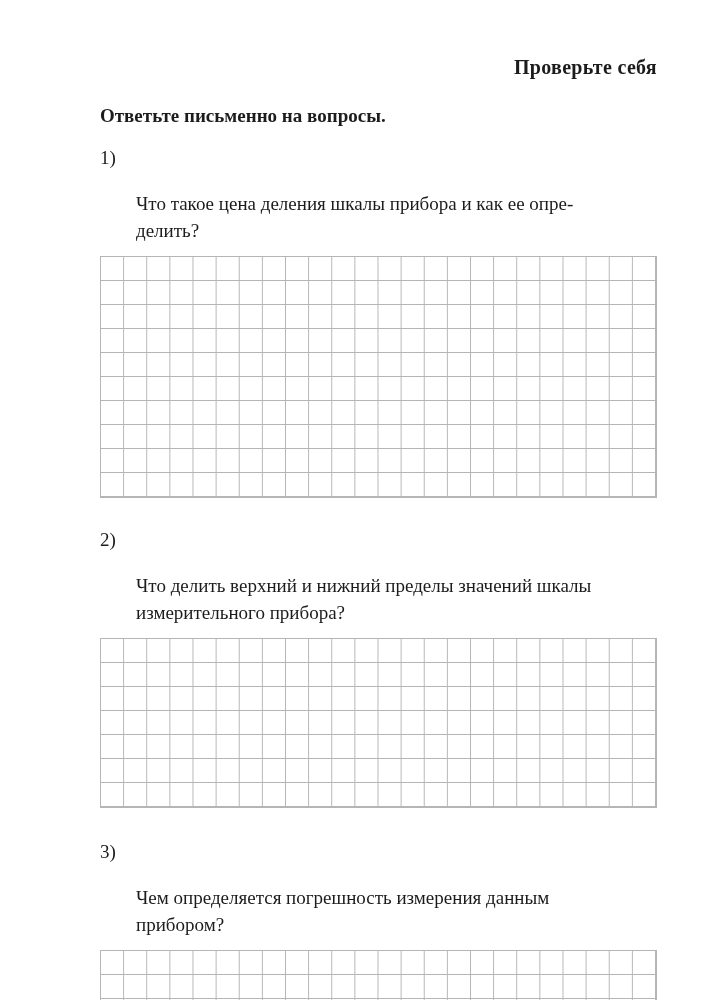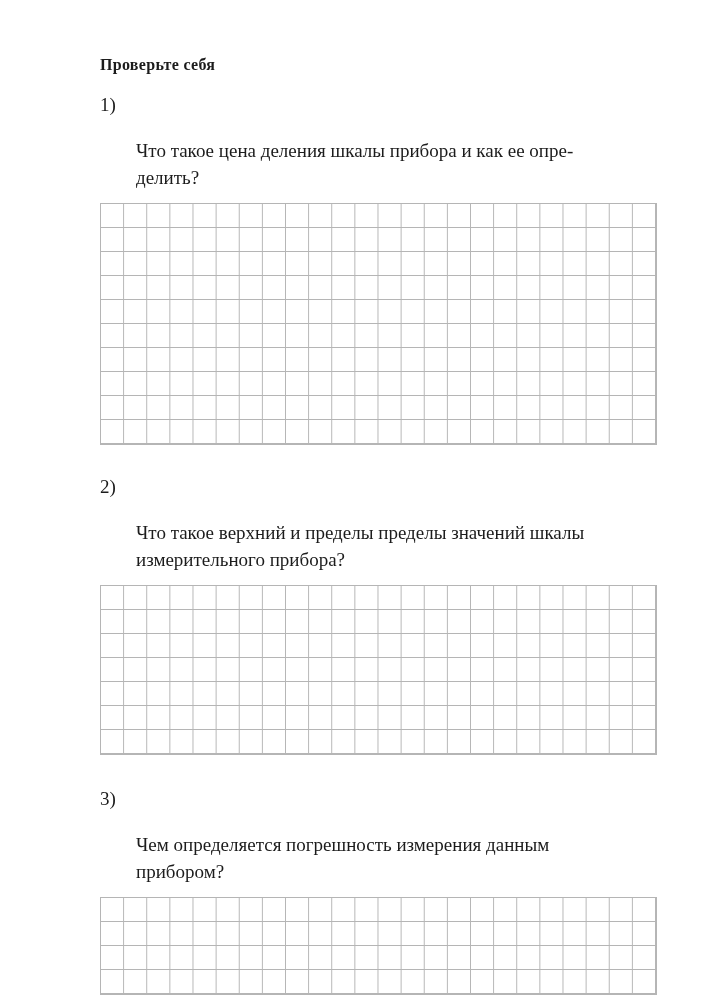--- a/index.html
+++ b/index.html
@@ -16,22 +16,22 @@
     overflow: hidden;
   }
   .content {
     position: absolute;
     left: 100px;
     top: 0;
     width: 557px;
   }
   .page-title {
     margin: 56px 0 0 0;
-    text-align: left;
-    font-size: 16px;
+    text-align: right;
+    font-size: 20px;
     font-weight: bold;
     letter-spacing: 0.3px;
   }
   .instruction {
     margin: 26px 0 0 0;
     font-size: 19px;
     font-weight: bold;
   }
   .question {
     display: flex;
@@ -65,32 +65,33 @@
     font-size: 19px;
   }
 </style>
 </head>
 <body>
 
 <div class="content">
 
   <h1 class="page-title">Проверьте себя</h1>
 
+  <h2 class="instruction">Ответьте письменно на вопросы.</h2>
 
   <div class="question">
     <span class="q-num">1)</span>
     <span class="q-text">Что такое цена деления шкалы прибора и как ее опре-
 делить?</span>
   </div>
 
   <div class="answer-grid" style="height: 240px; background-size: calc(4.16667%) 24px;"></div>
 
   <div class="question q2">
     <span class="q-num">2)</span>
-    <span class="q-text">Что такое верхний и пределы пределы значений шкалы
+    <span class="q-text">Что делить верхний и нижний пределы значений шкалы
 измерительного прибора?</span>
   </div>
 
   <div class="answer-grid" style="height: 168px; background-size: calc(4.16667%) 24px;"></div>
 
   <div class="question q3">
     <span class="q-num">3)</span>
     <span class="q-text">Чем определяется погрешность измерения данным
 прибором?</span>
   </div>

